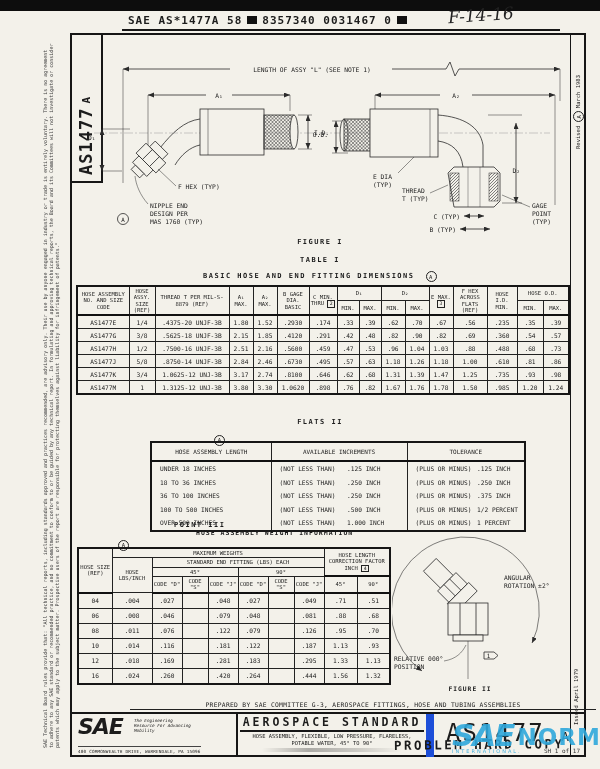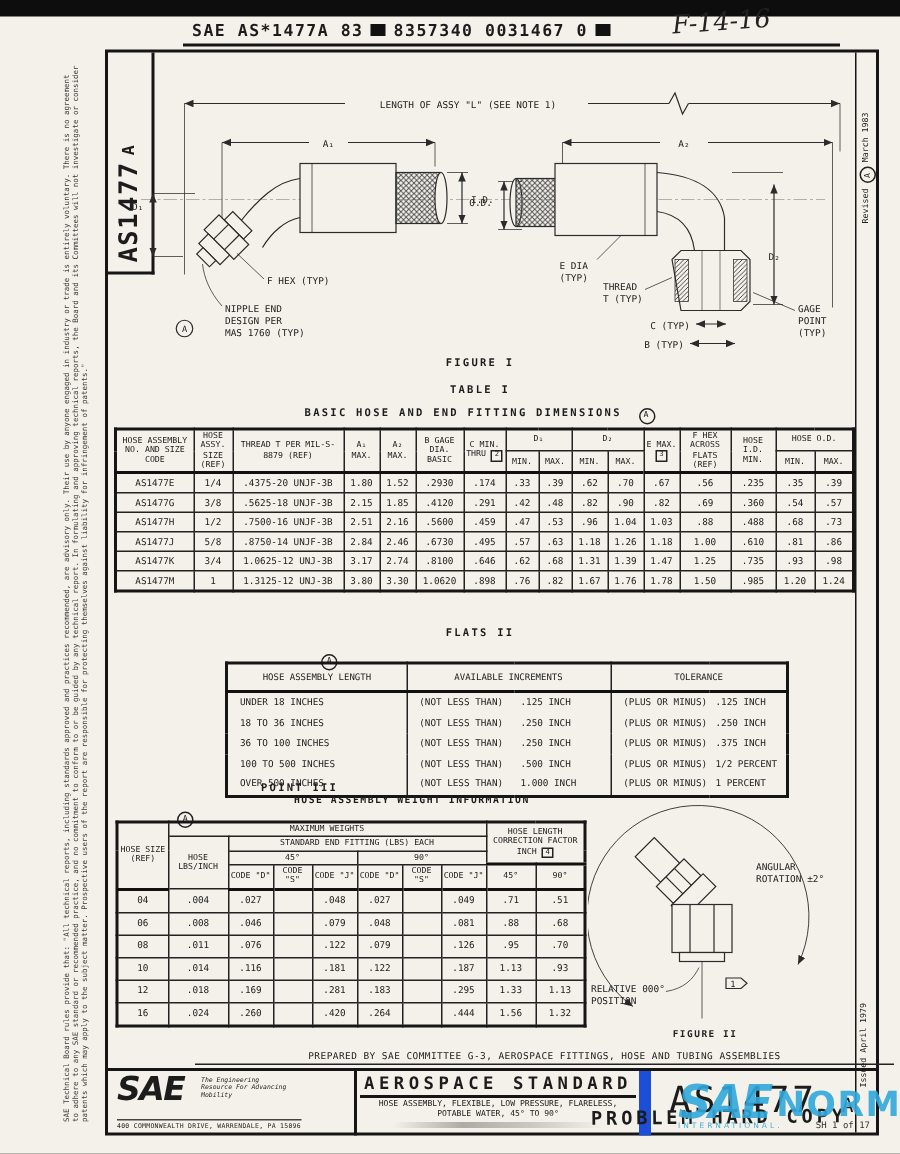--- a/index.html
+++ b/index.html
@@ -75,21 +75,21 @@
   svg .sm{font-size:5.8px;}
   .fig{position:absolute;}
 </style>
 </head>
 <body>
 
 <div class="page">
 
   <div class="topbar"></div>
 
-  <div class="scanline"><span>SAE AS*1477A 83</span><span class="blk"></span><span>8357340 0031467 0</span><span class="blk"></span></div>
+  <div class="scanline"><span>SAE AS*1477A 58</span><span class="blk"></span><span>8357340 0031467 0</span><span class="blk"></span></div>
   <div class="scan-underline"></div>
   <div class="handwriting">F-14-16</div>
 
   <div class="left-legal">SAE Technical Board rules provide that: "All technical reports, including standards approved and practices recommended, are advisory only. Their use by anyone engaged in industry or trade is entirely voluntary. There is no agreement to adhere to any SAE standard or recommended practice, and no commitment to conform to or be guided by any technical report. In formulating and approving technical reports, the Board and its Committees will not investigate or consider patents which may apply to the subject matter. Prospective users of the report are responsible for protecting themselves against liability for infringement of patents."</div>
 
   <div class="frame">
 
     <div class="as-tab">
       <div class="inner"><span>AS1477</span><span class="rev">A</span></div>
     </div>

